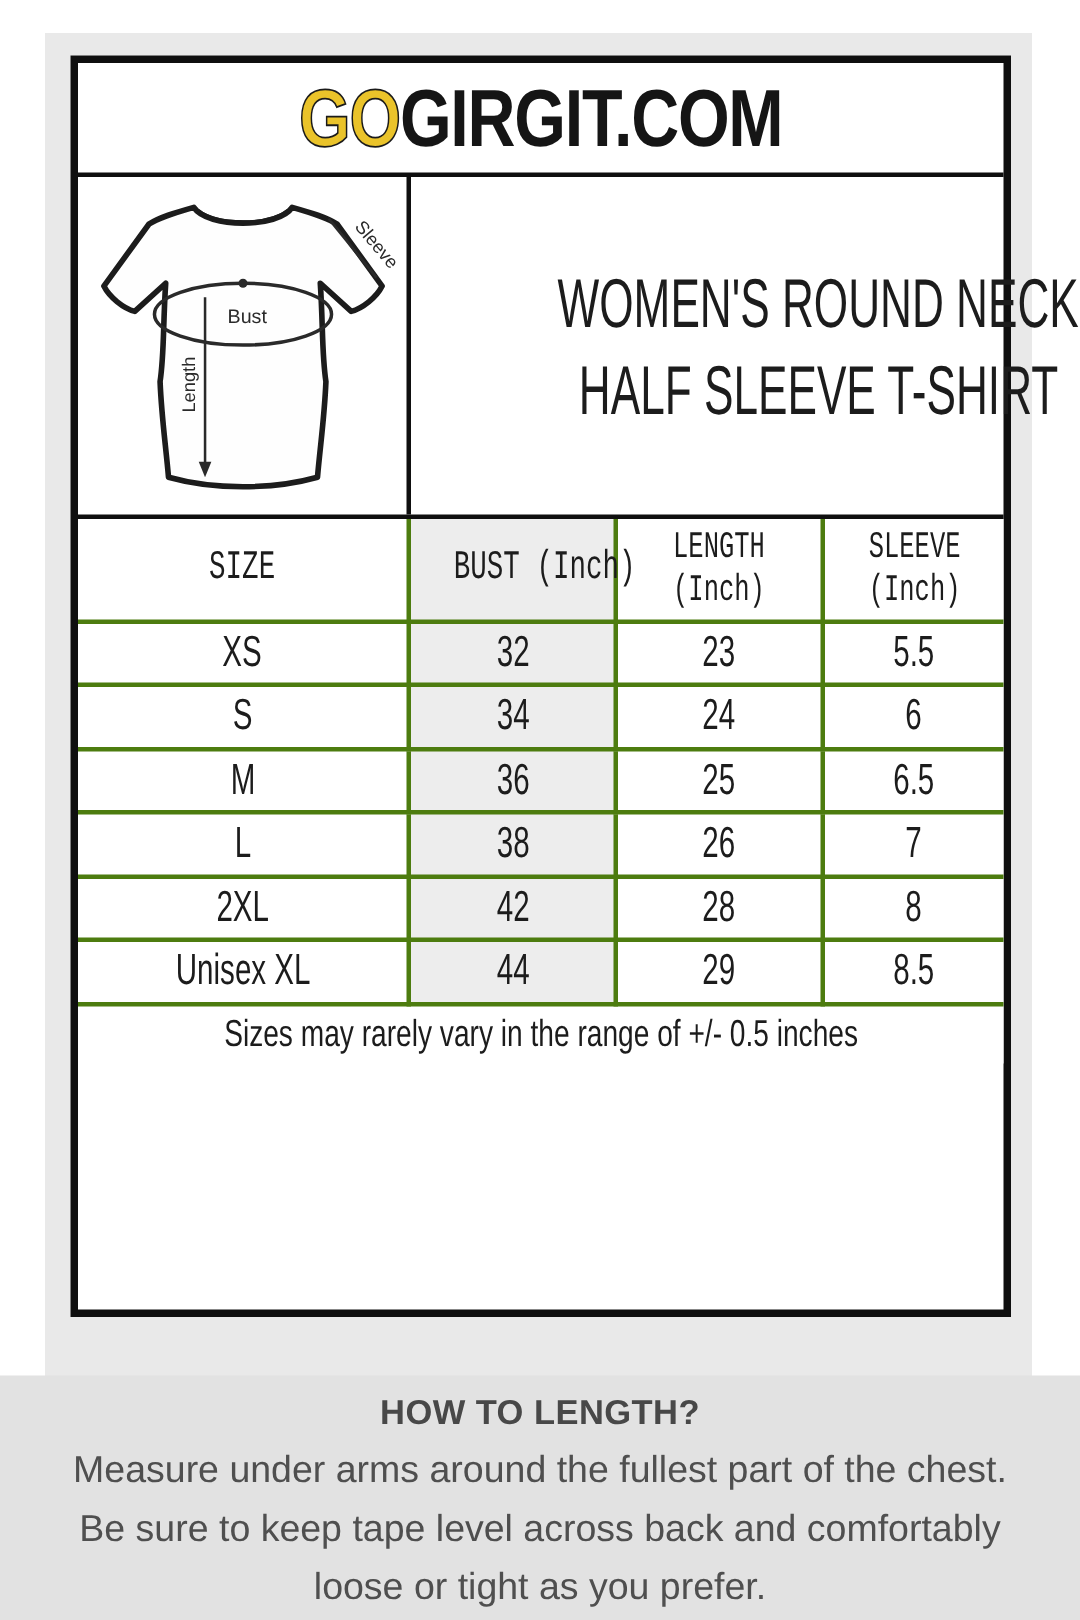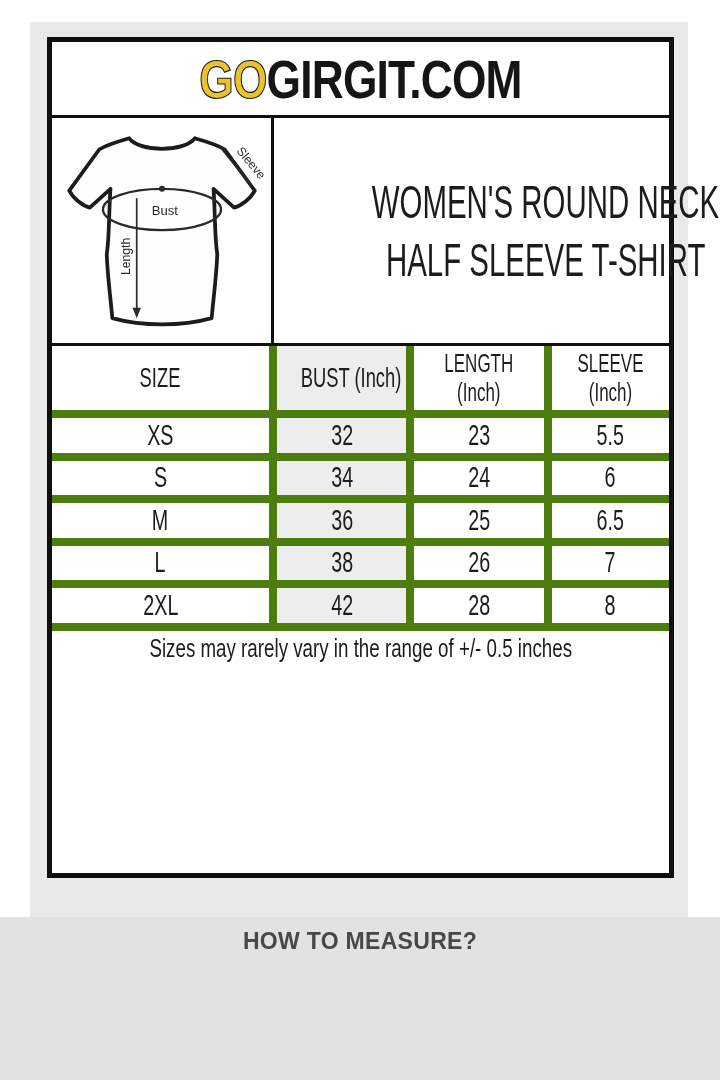--- a/index.html
+++ b/index.html
@@ -58,28 +58,28 @@
   .title-line {
     font-size: 46px; font-weight: 500; color: #1c1c1c;
     line-height: 58px; white-space: nowrap;
     display: block; transform: scaleX(0.64); transform-origin: center;
   }
   
   table.size-table {
     width: 100%; border-collapse: collapse; table-layout: fixed;
   }
   .size-table th, .size-table td {
-    border: 8px solid #4d7c0f;
+    border: 3px solid #4d7c0f;
     text-align: center; vertical-align: middle;
     color: #1c1c1c; background: #ffffff;
     overflow: visible;
   }
   .size-table th:first-child, .size-table td:first-child { border-left: none; }
   .size-table th:last-child,  .size-table td:last-child  { border-right: none; }
-  .size-table thead th { border-top: none; }
+  .size-table thead th { border-top: none; font-family: Liberation Mono, monospace; }
   .size-table .col-size   { width: 35.8%; }
   .size-table .col-bust   { width: 22.3%; margin-top: 12px; }
   .size-table .col-length { width: 22.3%; }
   .size-table .col-sleeve { width: 19.6%; }
   .size-table thead th { height: 68px; font-weight: 500; }
   .size-table tbody td { height: 42.5px; font-weight: 500; }
   .bust-col { background: #ededed !important; }
   .cd {
     display: inline-block; white-space: nowrap;
     transform: scaleX(0.68); transform-origin: center;
@@ -195,26 +195,33 @@
           <td class="bust-col"><span class="cd">38</span></td>
           <td><span class="cd">26</span></td>
           <td><span class="cd">7</span></td>
         </tr>
         <tr>
           <td><span class="cd">2XL</span></td>
           <td class="bust-col"><span class="cd">42</span></td>
           <td><span class="cd">28</span></td>
           <td><span class="cd">8</span></td>
         </tr>
+        <tr>
+          <td><span class="cd">Unisex XL</span></td>
+          <td class="bust-col"><span class="cd">44</span></td>
+          <td><span class="cd">29</span></td>
+          <td><span class="cd">8.5</span></td>
+        </tr>
       </tbody>
       <tfoot>
         <tr class="note-row">
           <td colspan="4"><span class="cd">Sizes may rarely vary in the range of +/- 0.5 inches</span></td>
         </tr>
       </tfoot>
     </table>
 
   </div>
 </div>
 
 <div class="measure-section">
-  <div class="measure-heading">HOW TO MEASURE?</div>
+  <div class="measure-heading">HOW TO LENGTH?</div>
+  <p class="measure-body">Measure under arms around the fullest part of the chest. Be sure to keep tape level across back and comfortably loose or tight as you prefer.</p>
 </div>
 
 </body></html>

